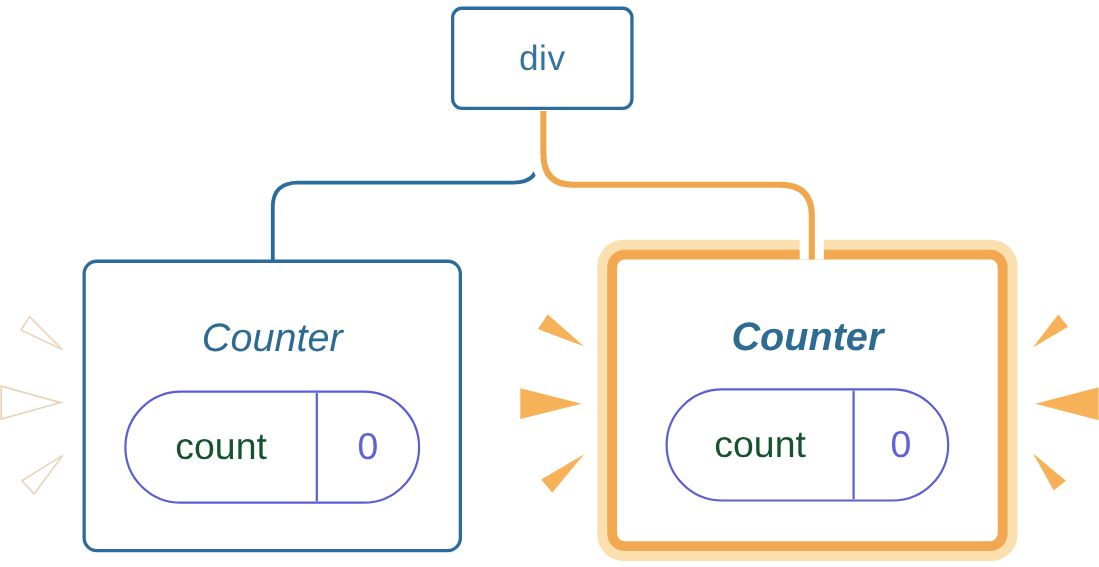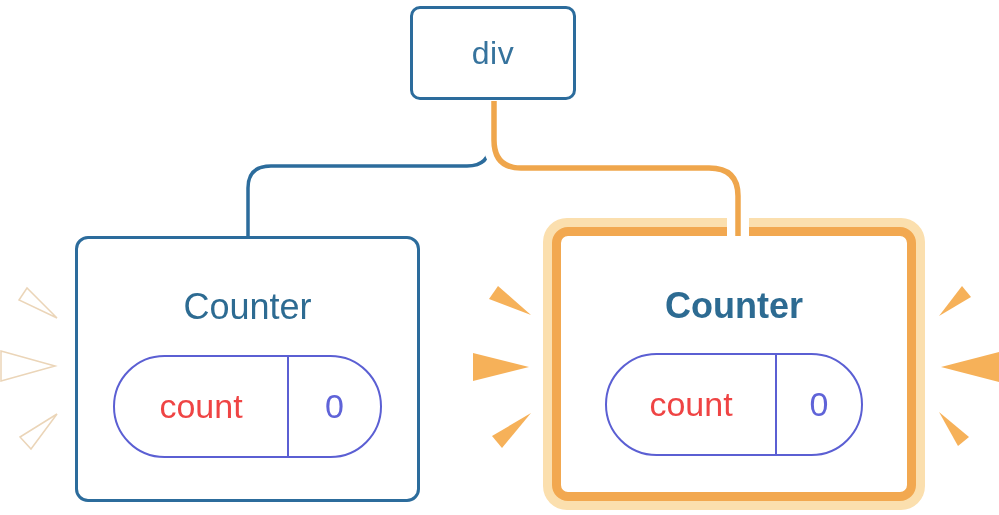--- a/index.html
+++ b/index.html
@@ -62,20 +62,21 @@
   }
 
   .card-title {
     position: absolute;
     left: 0; right: 0; top: 49px;
     text-align: center;
     font-size: 36px;
     line-height: 38px;
     color: #2D6B92;
     font-weight: 500;
+    font-style: italic;
   }
   .card-right-inner .card-title { top: 51px; font-weight: 700; }
 
   
   .state-pill {
     position: absolute;
     box-sizing: border-box;
     height: 103px;
     border: 2.5px solid #5B5FD3;
     border-radius: 52px;
@@ -84,21 +85,21 @@
     overflow: hidden;
   }
   .card-left .state-pill  { left: 35px; top: 116px; width: 269px; }
   .card-right-inner .state-pill { left: 44px; top: 117px; width: 258px; }
 
   .pill-key {
     box-sizing: border-box;
     border-right: 2.5px solid #5B5FD3;
     display: flex; align-items: center; justify-content: center;
     font-size: 34px;
-    color: #ef4444;
+    color: #14532d;
   }
   .card-left .state-pill .pill-key  { width: 174px; }
   .card-right-inner .state-pill .pill-key { width: 170px; }
   .pill-value {
     flex: 1;
     display: flex; align-items: center; justify-content: center;
     font-size: 34px;
     color: #5F63D8;
   }
 

